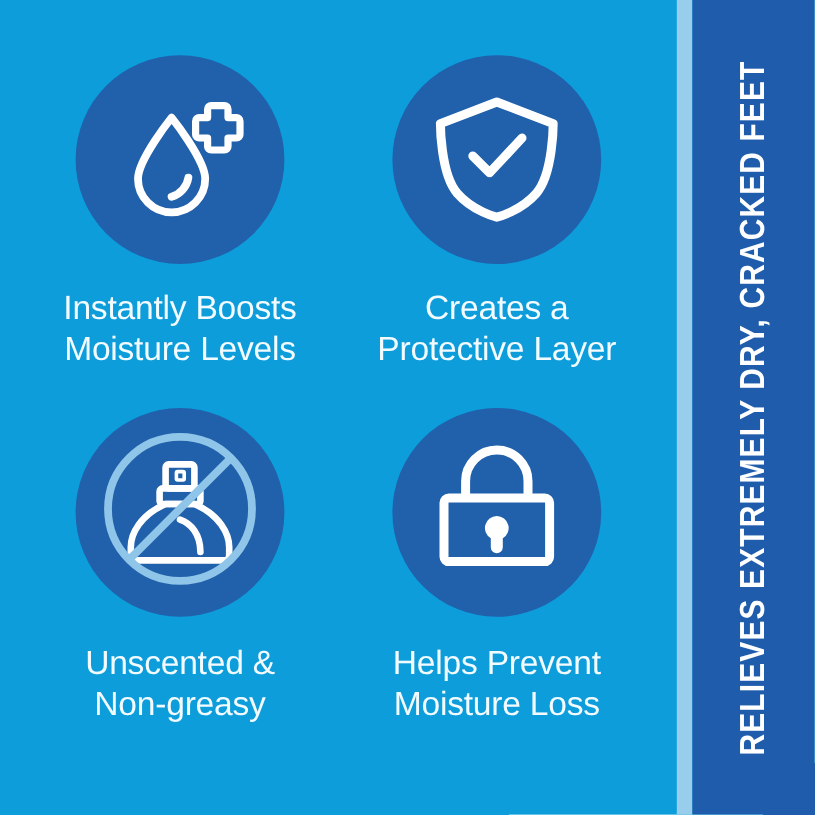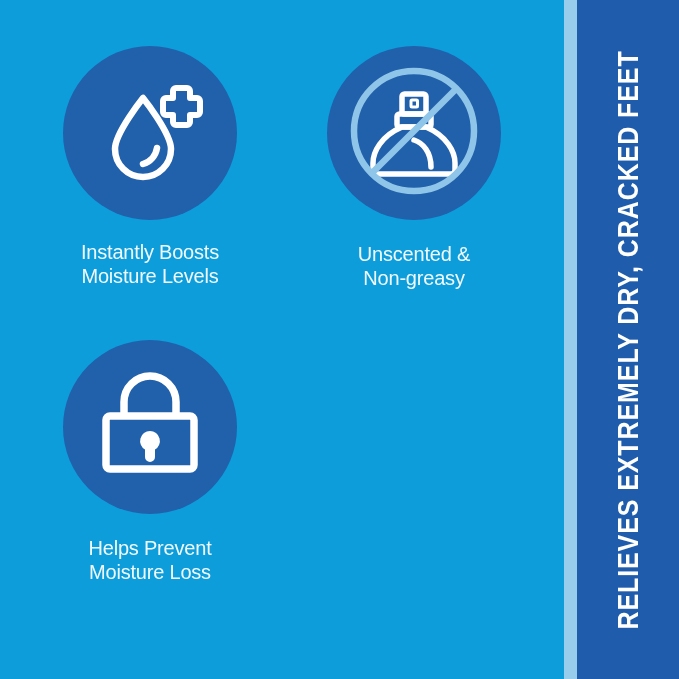--- a/index.html
+++ b/index.html
@@ -42,21 +42,21 @@
     border-radius: 50%;
     background: #2160ab;
     display: flex;
     align-items: center;
     justify-content: center;
     flex: none;
   }
   .feature-label {
     margin-top: 20px;
     color: #f2fbff;
-    font-size: 20px;
+    font-size: 28px;
     line-height: 1.22;
     text-align: center;
     letter-spacing: -0.2px;
     font-weight: 400;
     white-space: pre-line;
   }
   .cell-r2 .feature-label { margin-top: 22px; }
 
   
   #side-banner {
@@ -112,20 +112,32 @@
             <path d="M52 26 C52 26 24 61 24 77 A28 28 0 0 0 80 77 C80 61 52 26 52 26 Z" stroke="#ffffff" stroke-width="6.5" stroke-linejoin="round" fill="none"></path>
             <path d="M66 76 A20 20 0 0 1 52 92" stroke="#ffffff" stroke-width="6.5" stroke-linecap="round" fill="none"></path>
             <path d="M85 16 h11 a3 3 0 0 1 3 3 v7 h7 a3 3 0 0 1 3 3 v11 a3 3 0 0 1 -3 3 h-7 v7 a3 3 0 0 1 -3 3 h-11 a3 3 0 0 1 -3 -3 v-7 h-7 a3 3 0 0 1 -3 -3 v-11 a3 3 0 0 1 3 -3 h7 v-7 a3 3 0 0 1 3 -3 z" stroke="#ffffff" stroke-width="6" stroke-linejoin="round" fill="none"></path>
           </svg>
         </span>
       </div>
       <div class="feature-label">Instantly Boosts
 Moisture Levels</div>
     </div>
 
+    <div class="feature-cell cell-r1">
+      <div class="icon-circle">
+        <span>
+          <svg width="112" height="112" viewBox="0 0 112 112" fill="none" aria-hidden="true">
+            <path d="M56 10 L103 28 C103 28 103 70 89 86 C76 101 56 106 56 106 C56 106 36 101 23 86 C9 70 9 28 9 28 Z" stroke="#ffffff" stroke-width="7.5" stroke-linejoin="round" fill="none"></path>
+            <path d="M36 55 L50 69 L77 40" stroke="#ffffff" stroke-width="7.5" stroke-linecap="round" stroke-linejoin="round" fill="none"></path>
+          </svg>
+        </span>
+      </div>
+      <div class="feature-label">Creates a
+Protective Layer</div>
+    </div>
 
     <div class="feature-cell cell-r2">
       <div class="icon-circle">
         <span>
           <svg width="134" height="134" viewBox="0 0 134 134" fill="none" aria-hidden="true">
 
             <rect x="55" y="30" width="24" height="20" rx="2.5" stroke="#ffffff" stroke-width="5.5" fill="none"></rect>
             <rect x="64" y="36" width="6.5" height="7" rx="1" stroke="#ffffff" stroke-width="3" fill="none"></rect>
             <rect x="50" y="50" width="34" height="13" rx="2.5" stroke="#ffffff" stroke-width="5.5" fill="none"></rect>
             <path d="M55 63 C34 72 26 88 26 99 L26 106 a4 4 0 0 0 4 4 h74 a4 4 0 0 0 4 -4 L108 99 C108 88 100 72 79 63 Z" stroke="#ffffff" stroke-width="5.5" stroke-linejoin="round" fill="none"></path>

